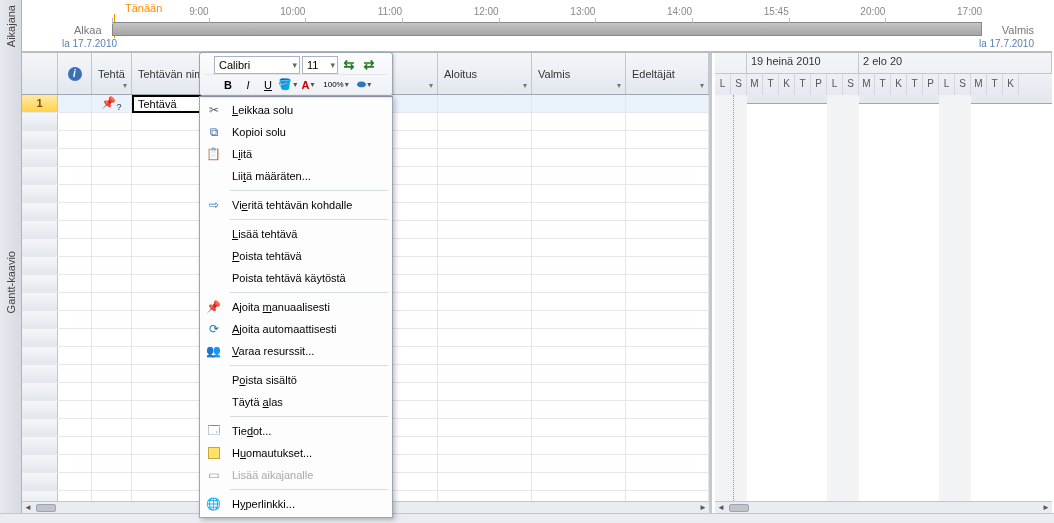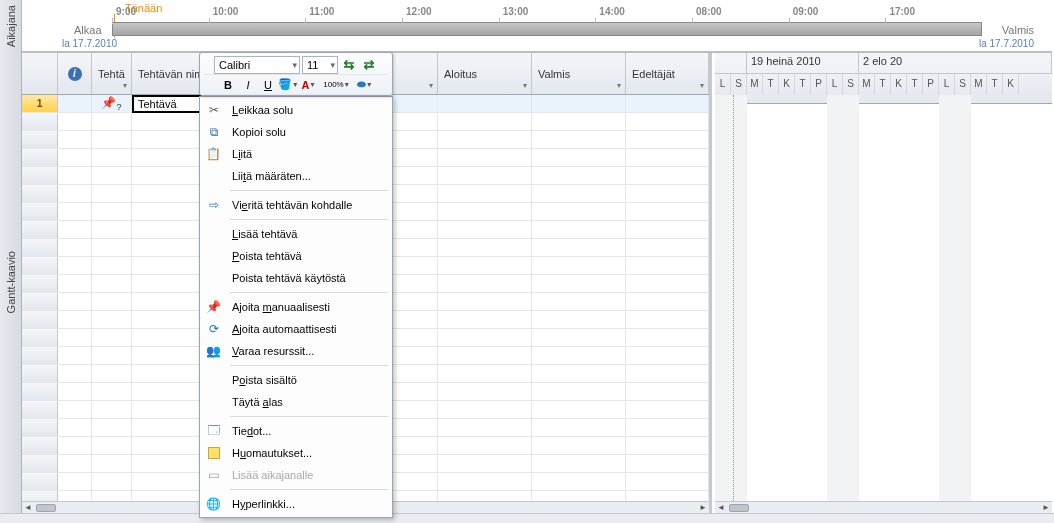--- a/index.html
+++ b/index.html
@@ -65,21 +65,21 @@
   }
   .timeline .bar {
     position: absolute; top: 22px; left: 90px; right: 70px; height: 14px;
     background: linear-gradient(to bottom, #c5c5c5, #a5a5a5);
     border: 1px solid #888;
   }
   .timeline .hours {
     position: absolute; top: 6px; left: 90px; right: 70px; height: 12px;
     display: flex; color: #888; font-size: 10px;
   }
-  .timeline .hours div { flex: 1; text-align: left; padding-left: 4px; position: relative; font-weight: bold; }
+  .timeline .hours div { flex: 1; text-align: right; padding-left: 4px; position: relative; }
   .timeline .hours div::before {
     content: ""; position: absolute; left: 0; top: 12px; width: 1px; height: 6px; background: #bbb;
   }
   
   
   .mini-toolbar {
     position: absolute;
     left: 199px; top: 52px;
     width: 194px; height: 44px;
     background: linear-gradient(to bottom, #fdfdfe, #eef1f6);
@@ -277,22 +277,22 @@
   <div class="date-left">la 17.7.2010</div>
   <div class="date-right">la 17.7.2010</div>
   <div class="bar"></div>
   <div class="hours">
     <div>9:00</div>
     <div>10:00</div>
     <div>11:00</div>
     <div>12:00</div>
     <div>13:00</div>
     <div>14:00</div>
-    <div>08:00</div>
-    <div>09:00</div>
+    <div>15:45</div>
+    <div>20:00</div>
     <div>17:00</div>
   </div>
 </div>
 
 <div class="grid-area">
   <div class="left-pane">
     <div class="col-headers">
       <div class="col col-rownum"></div>
       <div class="col col-info">
         <span class="info-icon">i</span>

